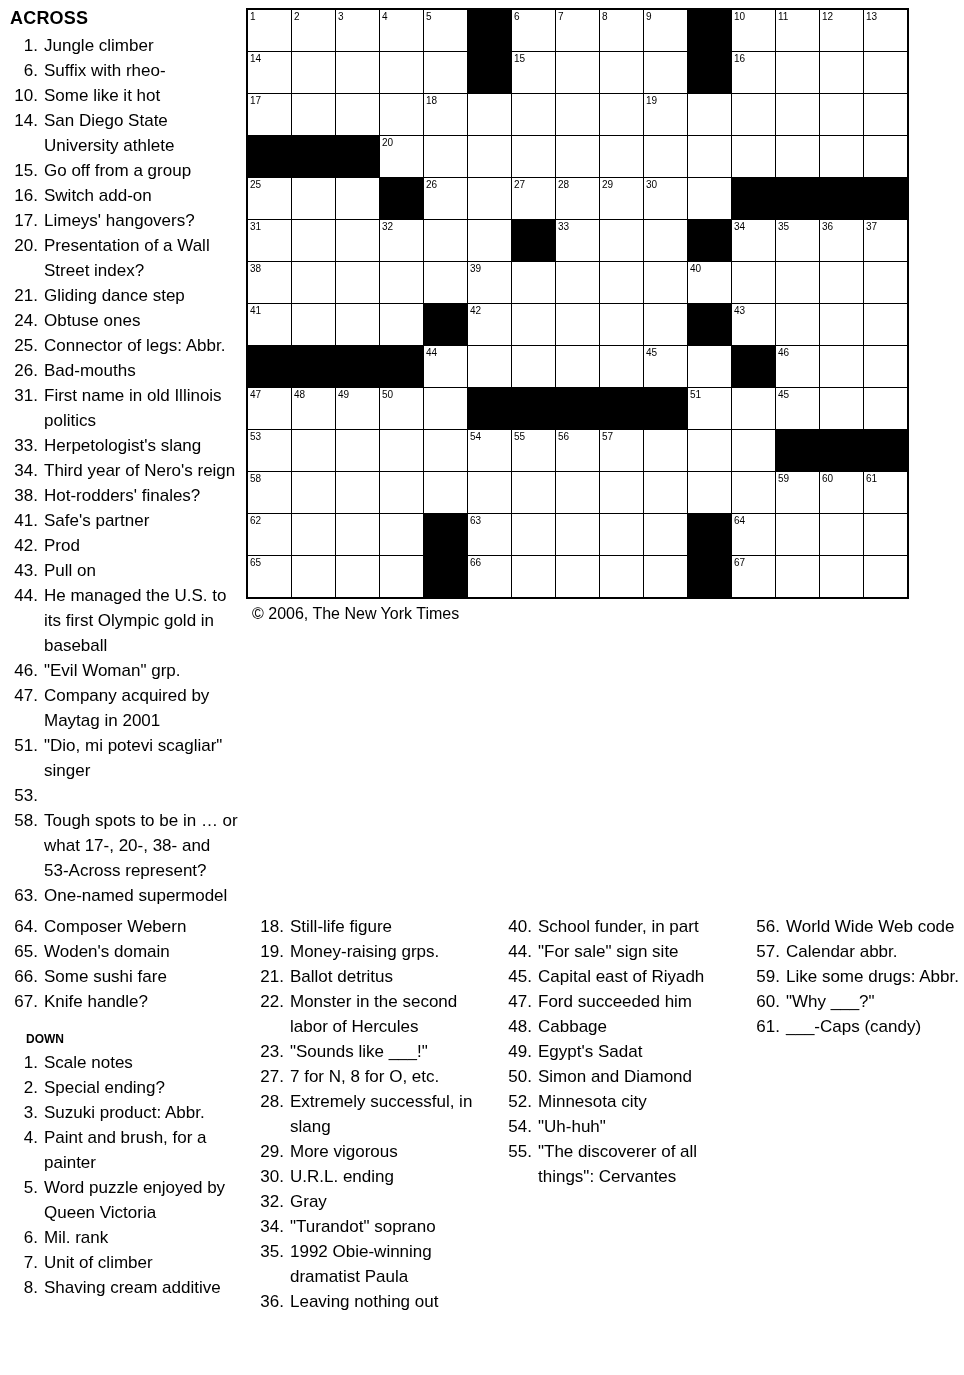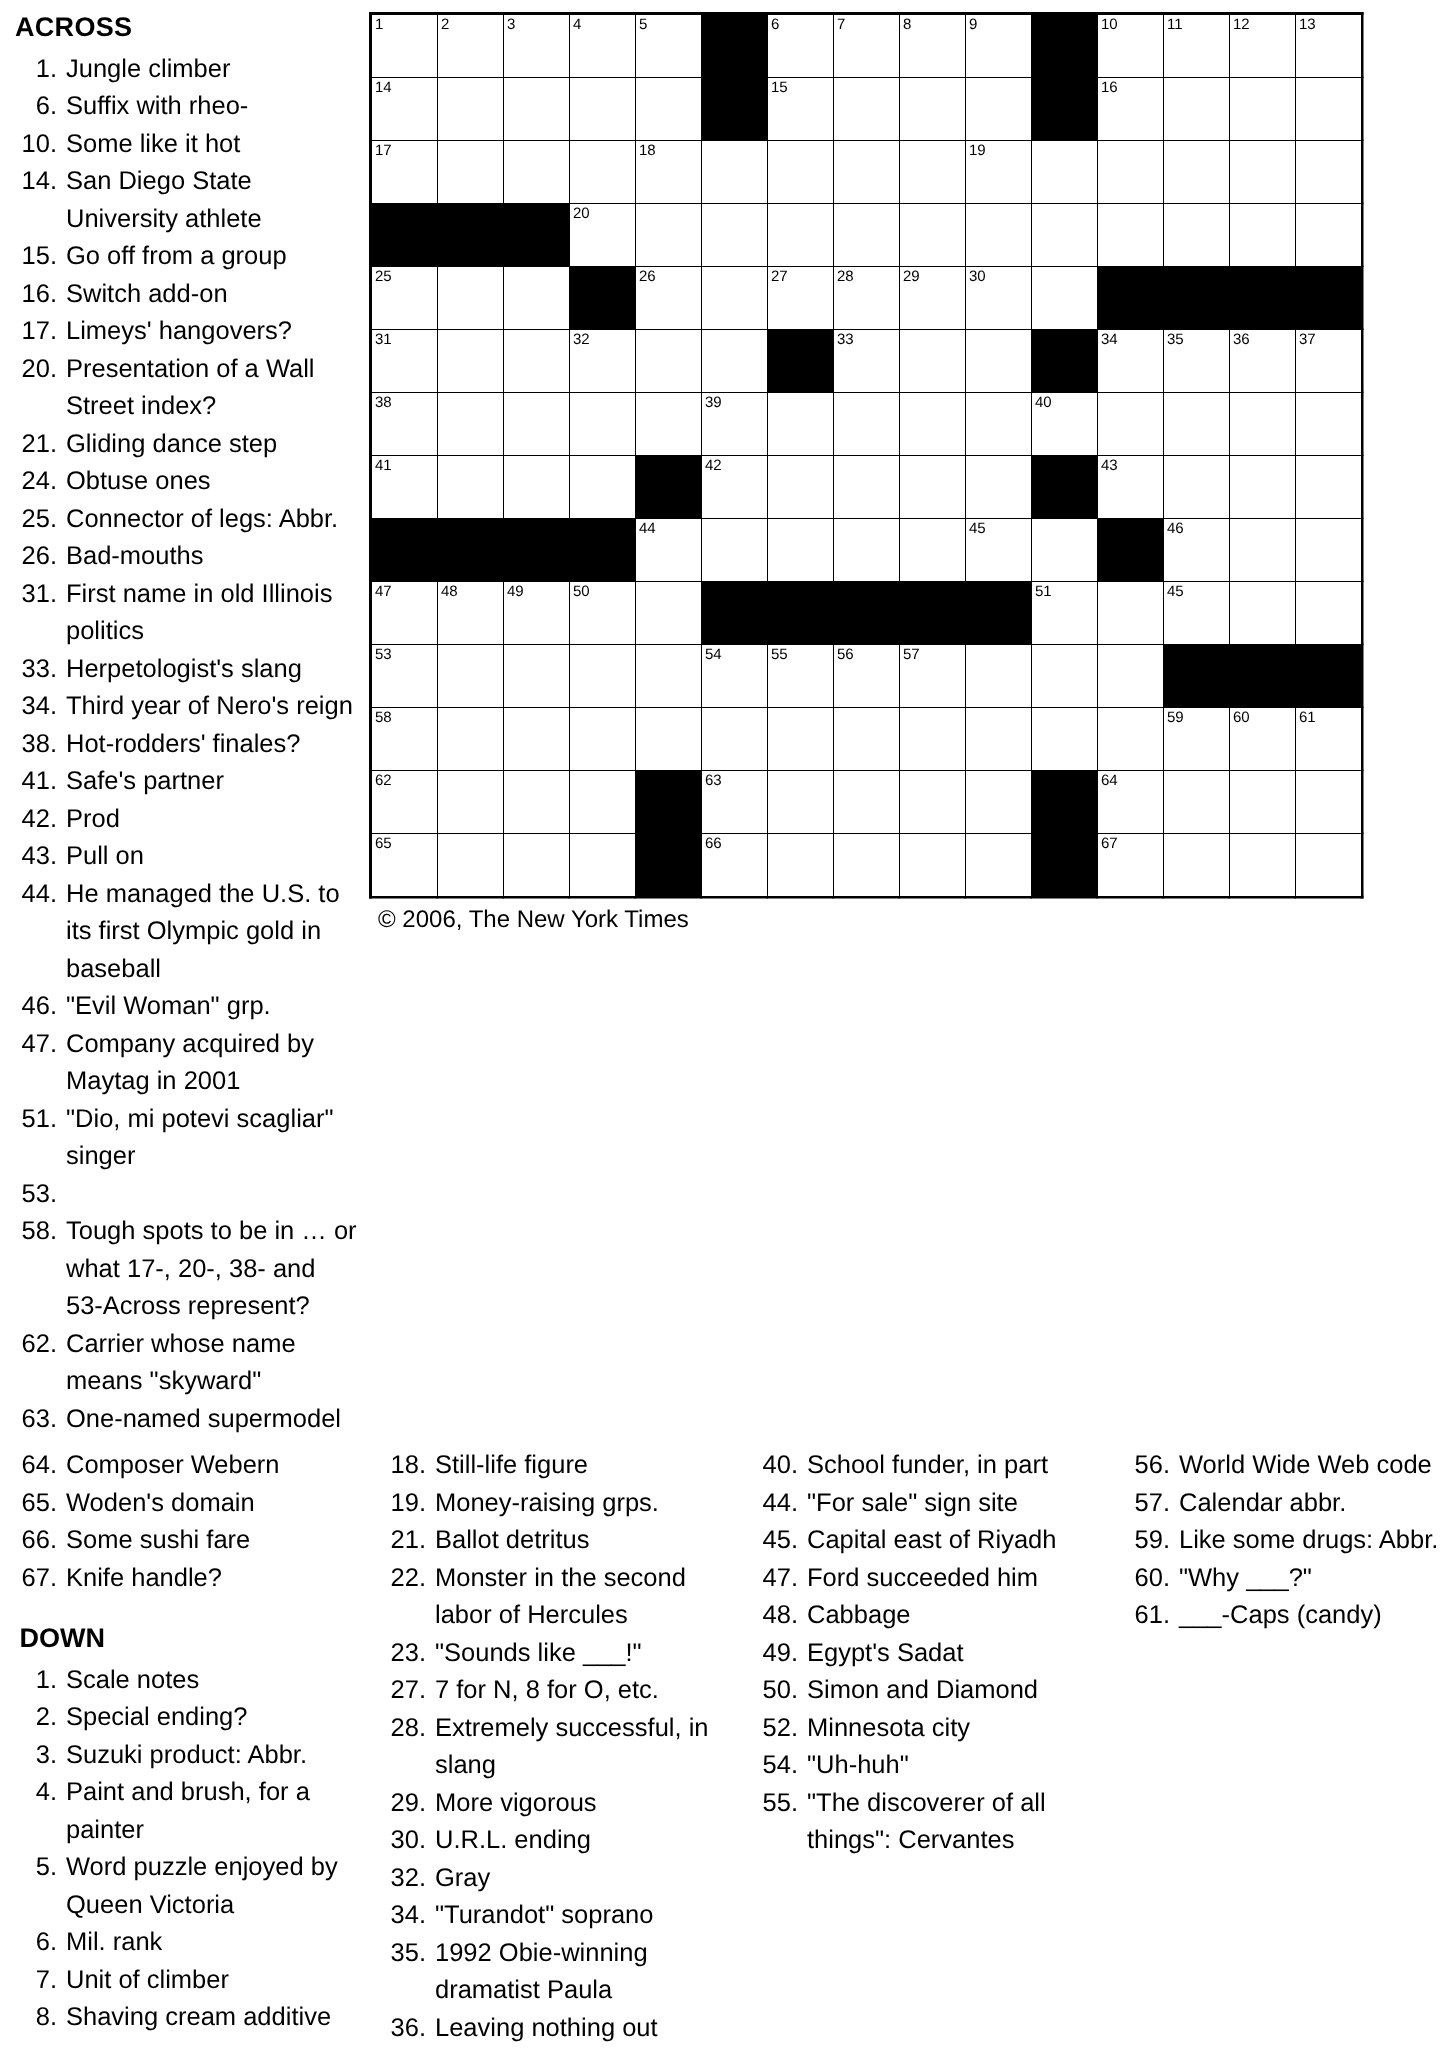--- a/index.html
+++ b/index.html
@@ -113,23 +113,23 @@
   .bot-col {
     box-sizing: border-box;
     padding-right: 8px;
   }
   .bot-col-1 { width: 246px; flex: 0 0 246px; }
   .bot-col-2 { width: 248px; flex: 0 0 248px; }
   .bot-col-3 { width: 248px; flex: 0 0 248px; }
   .bot-col-4 { width: 222px; flex: 0 0 222px; }
 
   .down-title {
-    font-size: 18px;
+    font-size: 12px;
     font-weight: bold;
-    margin: 18px 0 4px 3px;
+    margin: 18px 0 4px 16px;
   }
 </style>
 </head>
 <body>
 
 <div class="page">
 
   <div class="top-area">
 
     <div class="across-col-left">
@@ -226,24 +226,20 @@
         <li class="clue">
             <span class="clue-num">51.</span>
             <span class="clue-text">"Dio, mi potevi scagliar" singer</span>
           </li>
         <li class="clue">
             <span class="clue-num">53.</span>
           </li>
         <li class="clue">
             <span class="clue-num">58.</span>
             <span class="clue-text">Tough spots to be in … or what 17-, 20-, 38- and 53-Across represent?</span>
-          </li>
-        <li class="clue">
-            <span class="clue-num">62.</span>
-            <span class="clue-text">Carrier whose name means "skyward"</span>
           </li>
         <li class="clue">
             <span class="clue-num">63.</span>
             <span class="clue-text">One-named supermodel</span>
           </li>
       </ul>
     </div>
 
     <div class="grid-area">
       <table class="grid">

